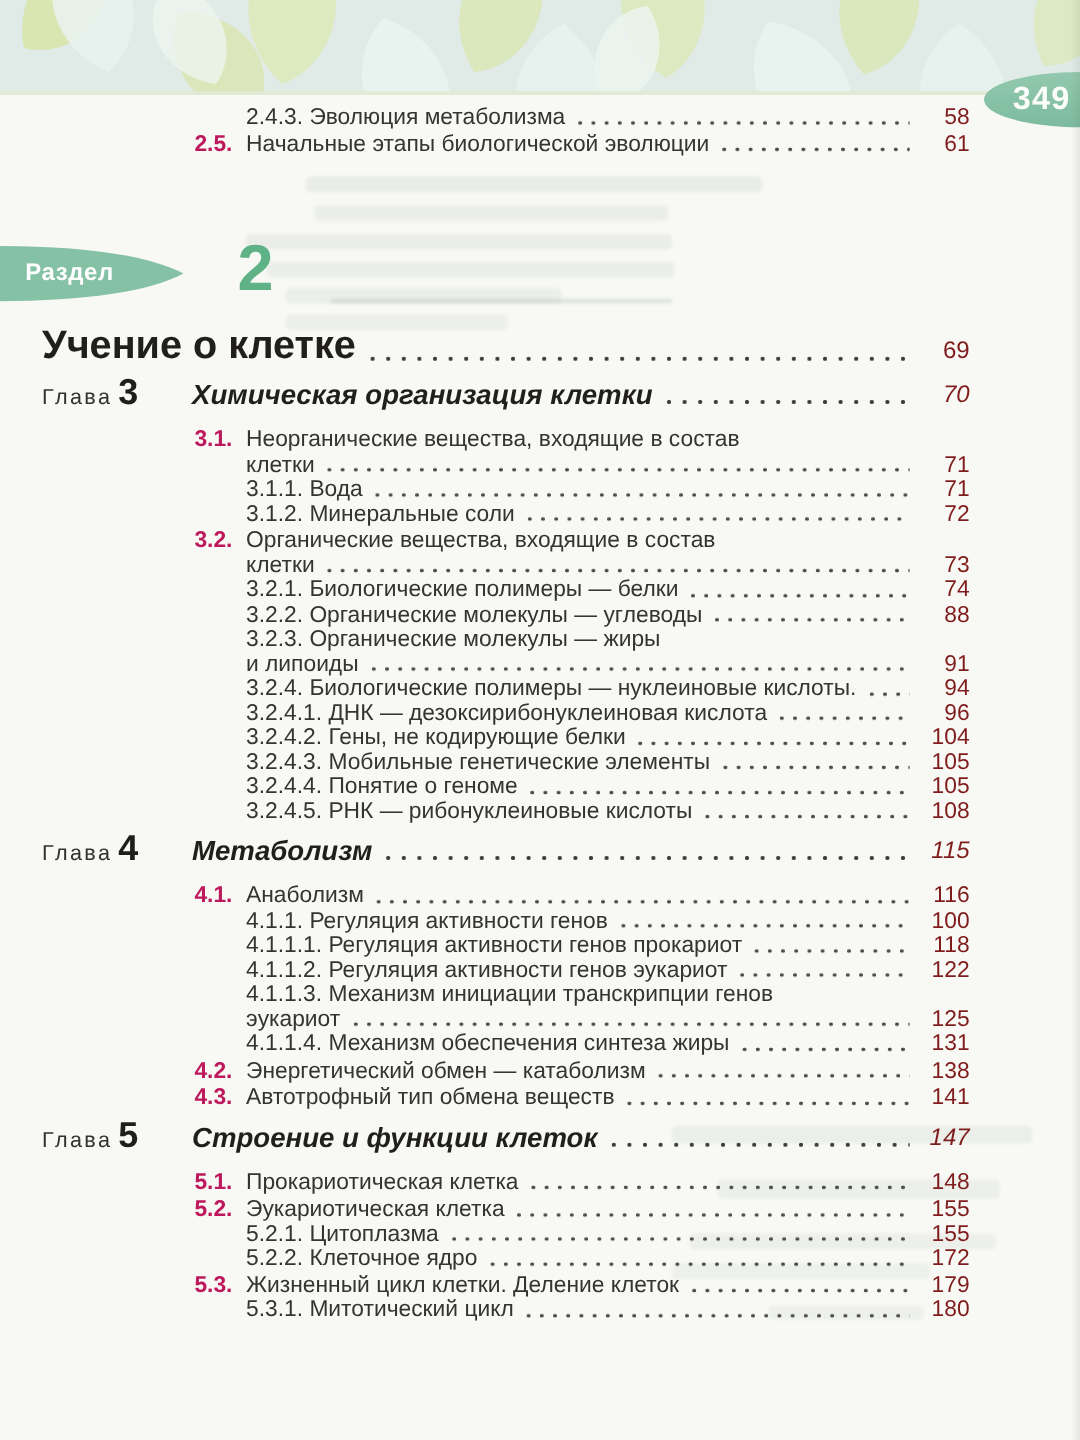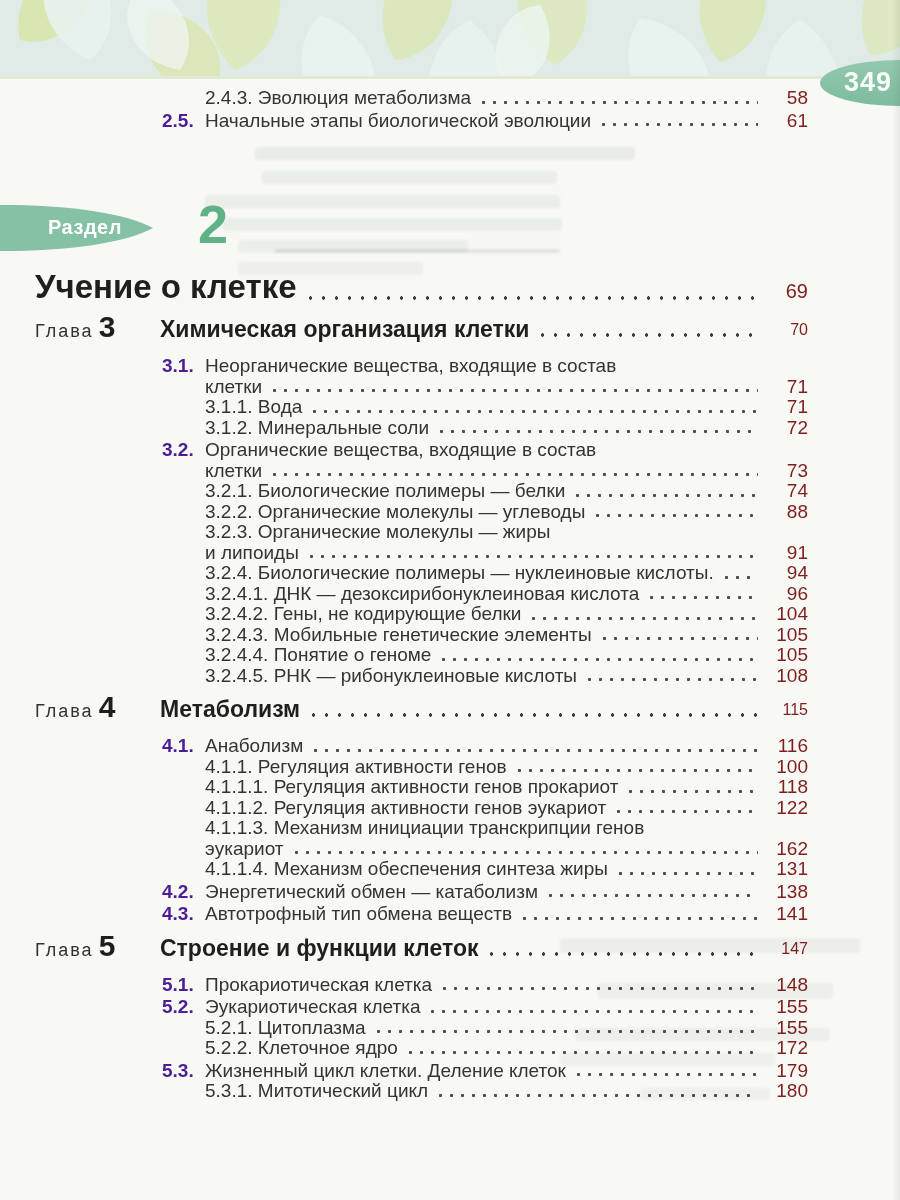--- a/index.html
+++ b/index.html
@@ -27,59 +27,59 @@
   }
   
   .ghost{position:absolute;background:#9db3a2;border-radius:4px;filter:blur(1.3px);z-index:0;}
   
   .edge{position:absolute;top:0;right:0;bottom:0;width:8px;z-index:4;
     background:linear-gradient(to right,rgba(0,0,0,0),rgba(80,90,80,0.10));}
   
   .toc{position:absolute;top:88px;left:35px;width:773px;z-index:2;}
   .row{display:flex;align-items:baseline;font-size:19px;line-height:20.5px;}
   .row.numlv{margin-top:2px;}
-  .num{flex:0 0 auto;width:43px;margin-left:127px;font-weight:bold;color:#4c1d95;}
+  .num{flex:0 0 auto;width:43px;margin-left:127px;font-weight:bold;color:#be185d;}
   .sublv .txt{margin-left:170px;}
   .txt{flex:0 0 auto;white-space:nowrap;}
   .dots{
     flex:1 1 auto;min-width:14px;height:7px;align-self:flex-end;
     margin:0 6px 3px 7px;
     background-image:radial-gradient(circle,#4b4b49 1.35px,transparent 1.7px);
     background-size:11px 7px;background-repeat:repeat-x;background-position:left center;
   }
   .dots.b{
     height:8px;margin-bottom:4px;
     background-image:radial-gradient(circle,#3c3c3a 1.55px,transparent 1.9px);
     background-size:13px 8px;
   }
   .pg{flex:0 0 auto;min-width:44px;text-align:right;color:#7f1d1d;}
   
   .razdel{position:relative;height:48px;margin-top:73px;margin-left:-35px;}
   .rz-badge{position:absolute;left:0;top:0;width:155px;height:48px;}
   .rz-label{
-    position:absolute;left:48px;top:12px;
+    position:absolute;left:21px;top:12px;
     font-size:20px;font-weight:bold;color:#ffffff;letter-spacing:0.5px;
   }
   .rz-num{
     position:absolute;left:198px;top:-7px;
     font-size:54px;line-height:54px;font-weight:bold;color:#5fb286;
   }
   
   .partrow{display:flex;align-items:baseline;margin-top:20px;line-height:30px;}
   .part-title{flex:0 0 auto;font-size:33px;font-weight:bold;color:#201f1d;white-space:nowrap;}
   .partrow .pg{font-size:20px;}
   
   .chrow{display:flex;align-items:baseline;margin-top:4px;margin-bottom:12px;}
   .ch-head{flex:0 0 auto;width:125px;display:flex;align-items:baseline;}
   .ch-label{font-size:18px;color:#32322e;letter-spacing:2px;}
   .ch-num{font-size:30px;font-weight:bold;color:#1e1e1c;margin-left:5px;}
   .ch-lines{flex:1 1 auto;display:flex;flex-direction:column;}
-  .chline{display:flex;align-items:flex-start;font-size:23px;font-weight:bold;color:#201f1d;line-height:27px;}
+  .chline{display:flex;align-items:flex-start;font-size:23px;font-weight:bold;color:#201f1d;line-height:27px;font-style:italic;}
   .chline .txt{margin-left:0;}
-  .chline .pg{font-size:16px;font-weight:normal;}
+  .chline .pg{font-size:20px;font-weight:normal;}
 </style>
 </head>
 <body>
 
 <div class="band">
   <svg viewBox="0 0 900 76" preserveAspectRatio="none">
     <defs>
       <path id="leaf" d="M0 0 C14 -26 48 -32 62 -6 C48 20 14 20 0 0 Z"></path>
     </defs>
     <g>
@@ -266,21 +266,21 @@
       <span class="txt">4.1.1.2. Регуляция активности генов эукариот</span>
       <span class="dots"></span>
       <span class="pg">122</span>
     </div>
     <div class="row sublv">
       <span class="txt">4.1.1.3. Механизм инициации транскрипции генов</span>
     </div>
     <div class="row sublv">
       <span class="txt">эукариот</span>
       <span class="dots"></span>
-      <span class="pg">162</span>
+      <span class="pg">125</span>
     </div>
     <div class="row sublv">
       <span class="txt">4.1.1.4. Механизм обеспечения синтеза жиры</span>
       <span class="dots"></span>
       <span class="pg">131</span>
     </div>
     <div class="row numlv">
       <span class="num">4.2.</span>
       <span class="txt">Энергетический обмен — катаболизм</span>
       <span class="dots"></span>

